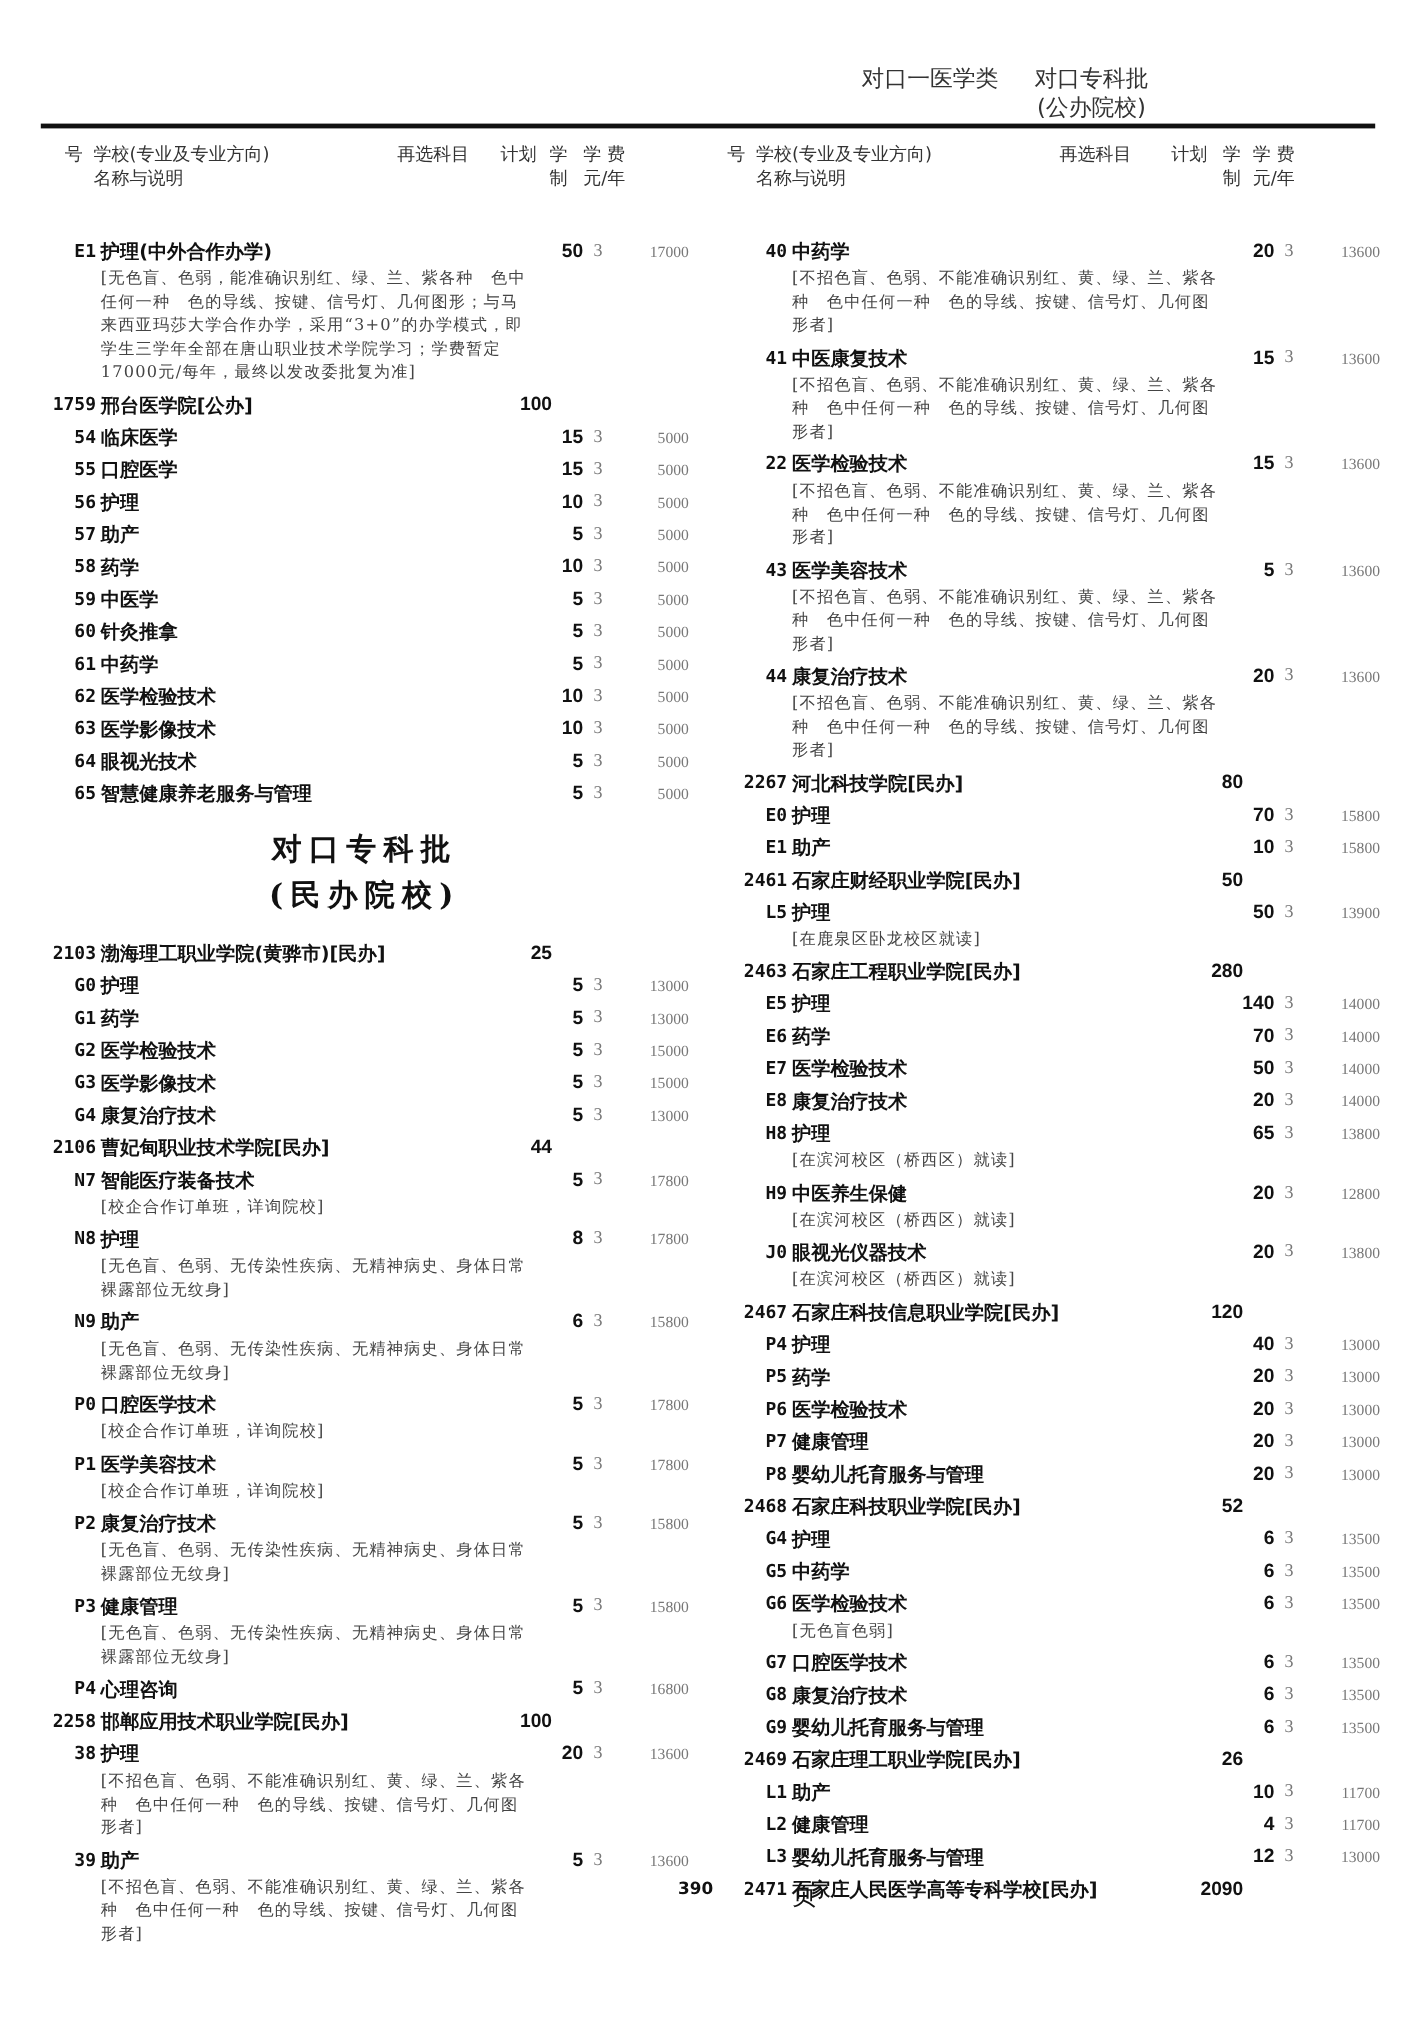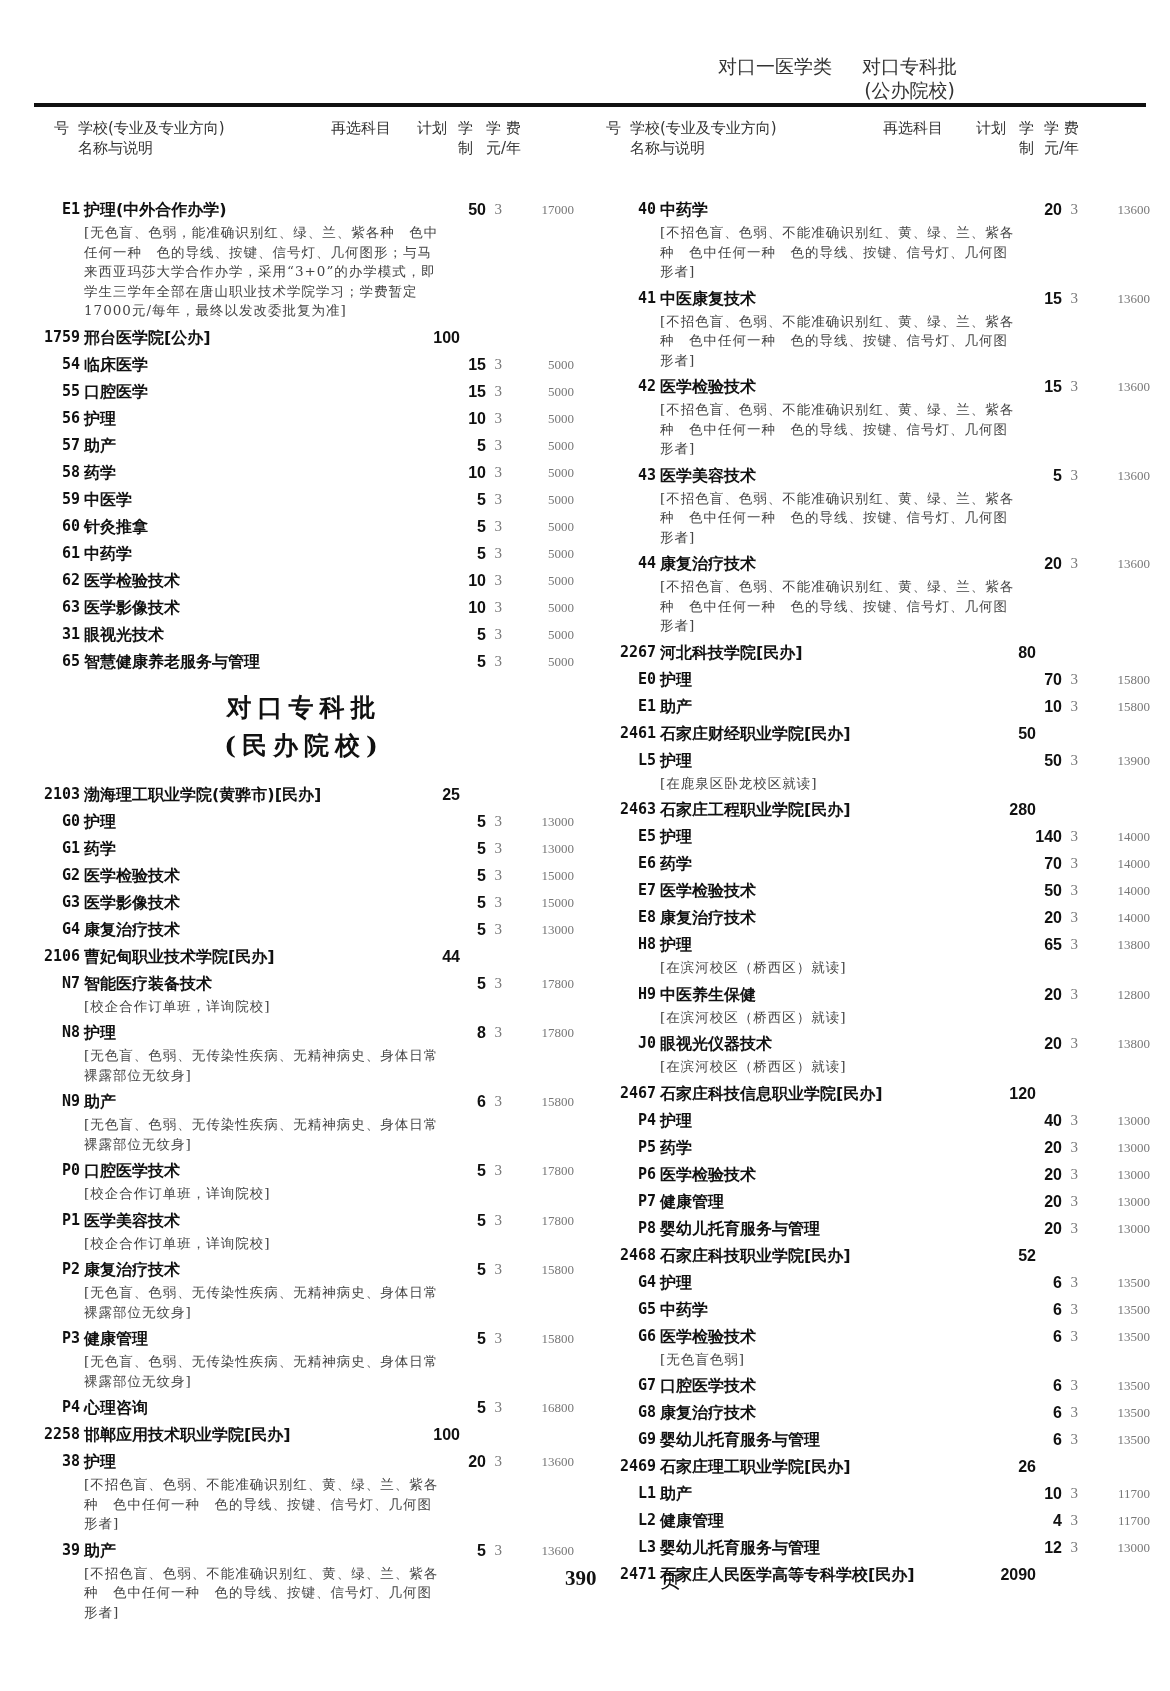--- a/index.html
+++ b/index.html
@@ -20,21 +20,21 @@
   .row .name { position: absolute; left: 50px; font-weight: bold; white-space: nowrap; }
   .row .plan { position: absolute; right: 88px; font-weight: bold; text-align: right; font-family: "Liberation Sans", sans-serif; }
   .row .years { position: absolute; right: 72px; color: #777; font-family: "Liberation Serif", serif; font-size: 15px; }
   .row .fee { position: absolute; right: 0px; width: 56px; text-align: right; color: #777; font-family: "Liberation Serif", serif; font-size: 13px; }
   .row.school .code { font-size: 15px; }
   .row.school .plan { right: 114px; text-align: left; }
   .note { position: relative; margin-left: 50px; width: 360px; font-size: 13.5px; line-height: 19.5px; color: #444;
           font-family: "DejaVu Serif", serif; padding-bottom: 3px; letter-spacing: 1px; }
   .section-title { text-align: center; font-weight: bold; font-size: 25px; line-height: 38px; letter-spacing: 6px;
                    font-family: "DejaVu Serif", serif; margin: 14px 0 6px 0; }
-  .page-num { position: absolute; top: 1566px; left: 565px; font-size: 21px; font-weight: bold; font-family: Liberation Serif, serif; }
+  .page-num { position: absolute; top: 1566px; left: 565px; font-size: 14px; font-weight: bold; }
   .page-suffix { position: absolute; top: 1566px; left: 660px; font-size: 21px; }
 </style>
 </head>
 <body>
 
 <div class="running-head">
   <span class="rh-a">对口一医学类</span>
   <span class="rh-b">
     <span>对口专科批</span><br>
     <span>(公办院校)</span>
@@ -132,21 +132,21 @@
         <span class="fee">5000</span>
       </div>
       <div class="row major">
         <span class="code">63</span>
         <span class="name">医学影像技术</span>
         <span class="plan">10</span>
         <span class="years">3</span>
         <span class="fee">5000</span>
       </div>
       <div class="row major">
-        <span class="code">31</span>
+        <span class="code">64</span>
         <span class="name">眼视光技术</span>
         <span class="plan">5</span>
         <span class="years">3</span>
         <span class="fee">5000</span>
       </div>
       <div class="row major">
         <span class="code">65</span>
         <span class="name">智慧健康养老服务与管理</span>
         <span class="plan">5</span>
         <span class="years">3</span>
@@ -313,21 +313,21 @@
       <div class="note">[不招色盲、色弱、不能准确识别红、黄、绿、兰、紫各种　色中任何一种　色的导线、按键、信号灯、几何图形者]</div>
       <div class="row major">
         <span class="code">41</span>
         <span class="name">中医康复技术</span>
         <span class="plan">15</span>
         <span class="years">3</span>
         <span class="fee">13600</span>
       </div>
       <div class="note">[不招色盲、色弱、不能准确识别红、黄、绿、兰、紫各种　色中任何一种　色的导线、按键、信号灯、几何图形者]</div>
       <div class="row major">
-        <span class="code">42</span>
+        <span class="code">22</span>
         <span class="name">医学检验技术</span>
         <span class="plan">15</span>
         <span class="years">3</span>
         <span class="fee">13600</span>
       </div>
       <div class="note">[不招色盲、色弱、不能准确识别红、黄、绿、兰、紫各种　色中任何一种　色的导线、按键、信号灯、几何图形者]</div>
       <div class="row major">
         <span class="code">43</span>
         <span class="name">医学美容技术</span>
         <span class="plan">5</span>

